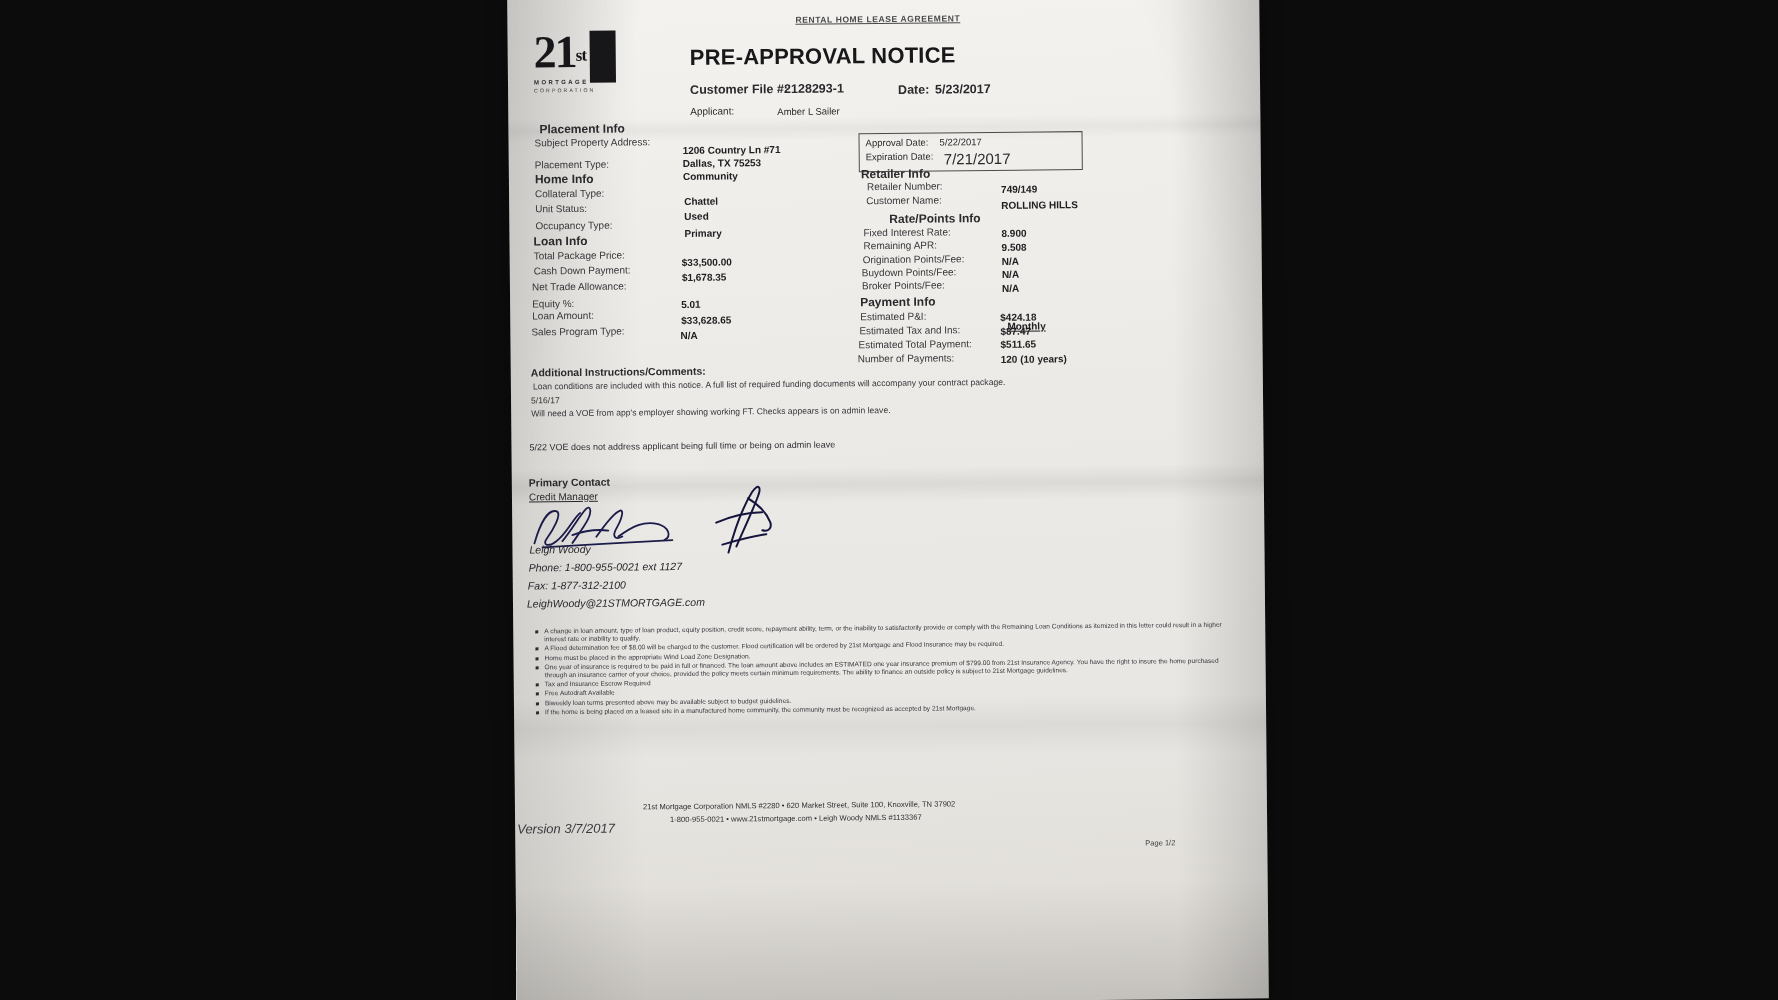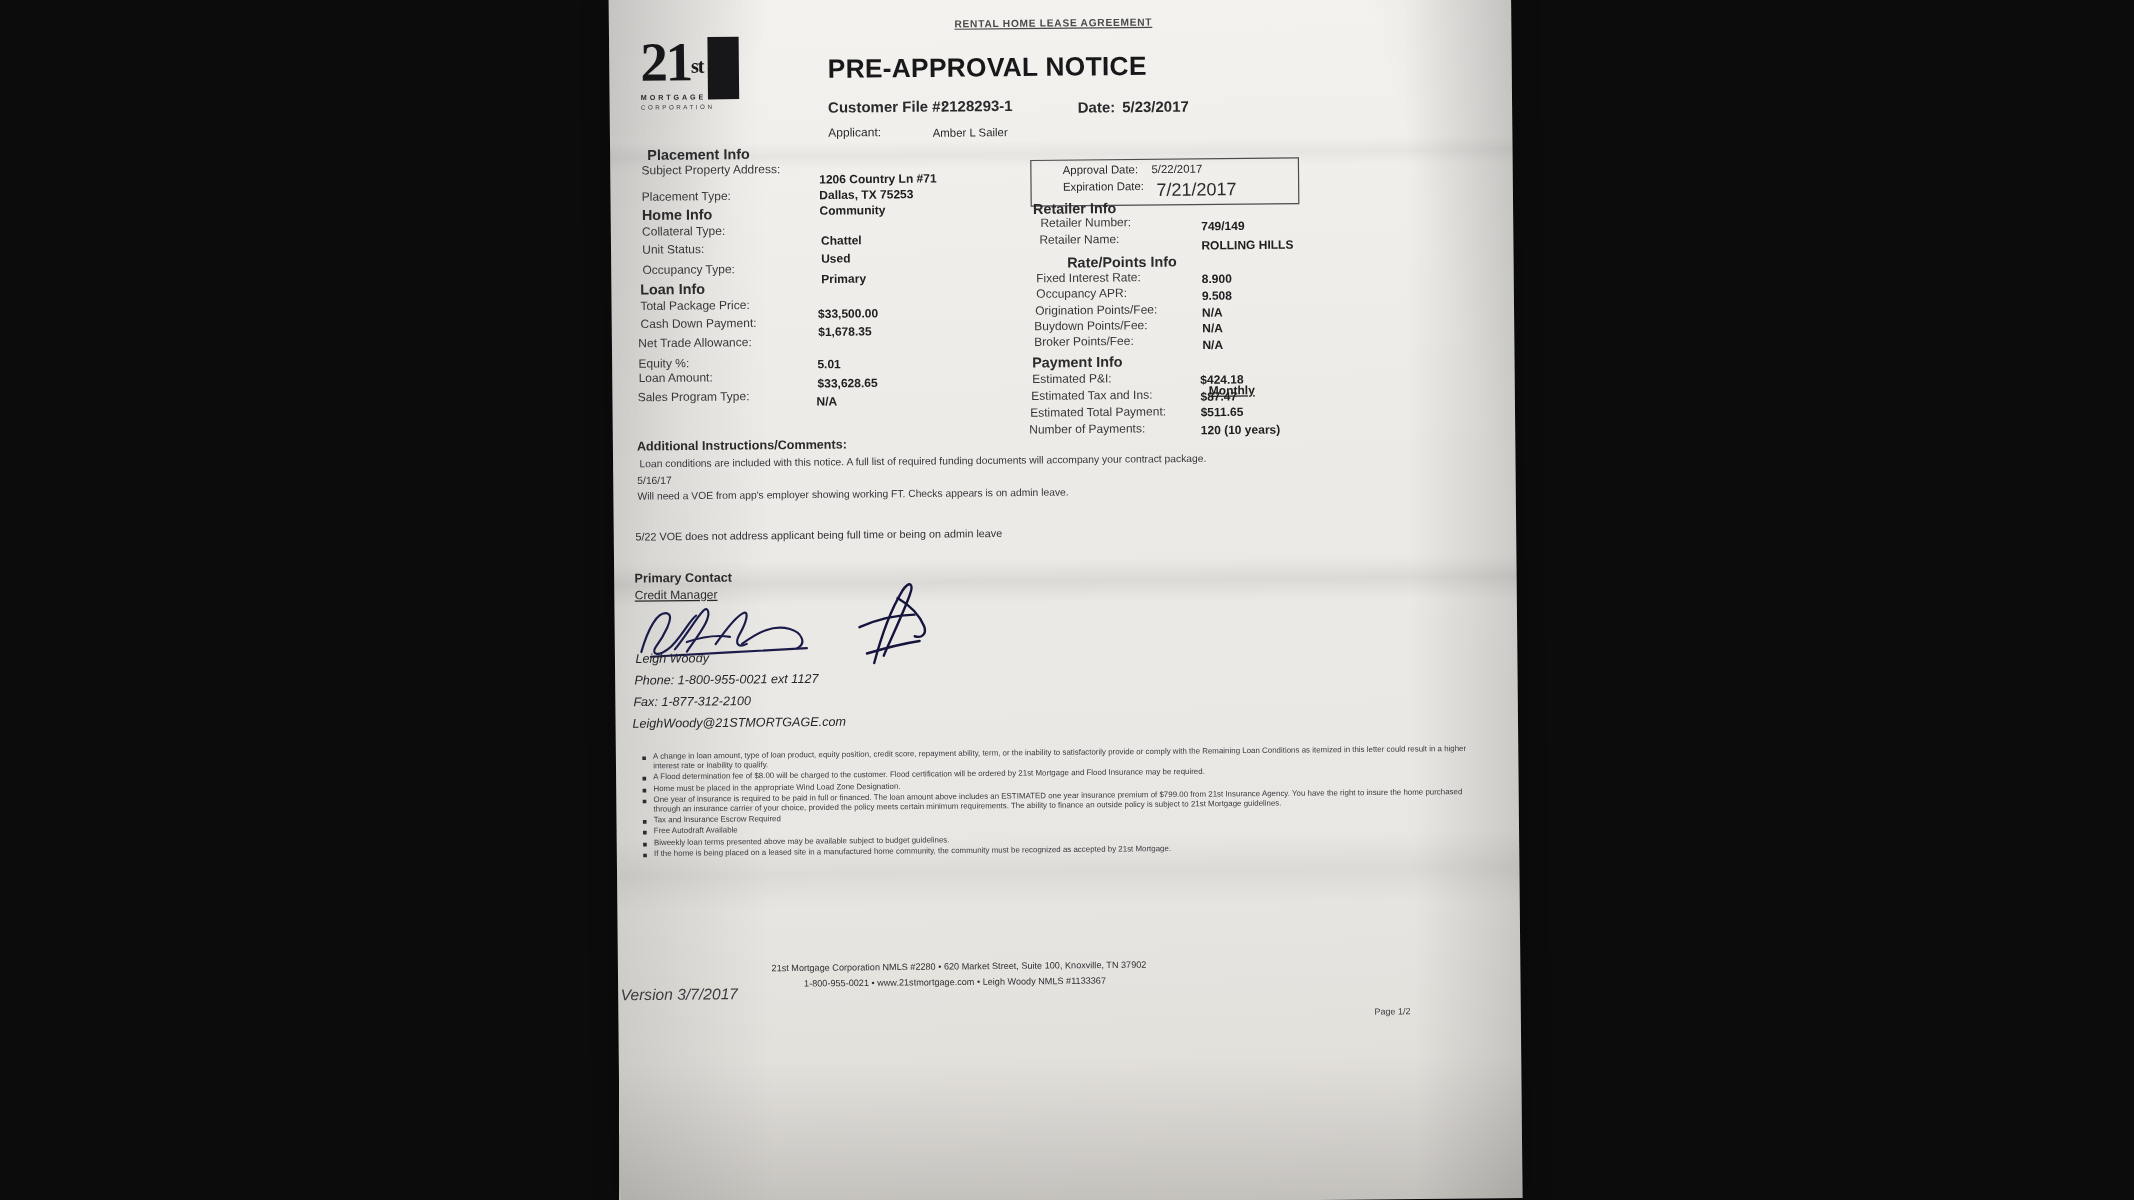--- a/index.html
+++ b/index.html
@@ -133,21 +133,21 @@
   .sec { font-size: 12px; font-weight: bold; }
   .lbl { font-size: 10px; color: #37373a; }
   .val { font-size: 10px; font-weight: bold; color: #202022; }
 
   .approvalbox {
     position: absolute;
     left: 350px; top: 137px;
     width: 222px; height: 37px;
     border: 1px solid #4c4c4e;
   }
-  .approvalbox .t { font-size: 9.5px; margin-left: 20px; }
+  .approvalbox .t { font-size: 9.5px; }
 
   .instr-head { font-size: 10.5px; font-weight: bold; }
   .instr { font-size: 8.6px; color: #35353a; }
   .instr2 { font-size: 9px; color: #2f2f34; }
 
   .contact-head { font-size: 10.5px; font-weight: bold; }
   .contact-sub  { font-size: 10px; text-decoration: underline; }
   .contact-line { font-size: 10.5px; font-style: italic; color: #26262a; }
 
   
@@ -236,27 +236,27 @@
       <div class="approvalbox">
         <div class="t" style="left:6px; top:4px; font-size:9.5px;">Approval Date:</div>
         <div class="t" style="left:80px; top:4px; font-size:9.5px;">5/22/2017</div>
         <div class="t" style="left:6px; top:18px; font-size:9.5px;">Expiration Date:</div>
         <div class="t" style="left:84px; top:18px; font-size:15px;">7/21/2017</div>
       </div>
 
       <div class="t sec" style="left:352px; top:172px;">Retailer Info</div>
       <div class="t lbl" style="left:358px; top:186px;">Retailer Number:</div>
       <div class="t val" style="left:492px; top:190px;">749/149</div>
-      <div class="t lbl" style="left:357px; top:200px;">Retailer Name:</div>
+      <div class="t lbl" style="left:357px; top:200px;">Customer Name:</div>
       <div class="t val" style="left:492px; top:206px;">ROLLING HILLS</div>
 
       <div class="t sec" style="left:352px; top:217px;padding-left:28px;">Rate/Points Info</div>
       <div class="t lbl" style="left:354px; top:232px;">Fixed Interest Rate:</div>
       <div class="t val" style="left:492px; top:234px;">8.900</div>
-      <div class="t lbl" style="left:354px; top:245px;">Occupancy APR:</div>
+      <div class="t lbl" style="left:354px; top:245px;">Remaining APR:</div>
       <div class="t val" style="left:492px; top:248px;">9.508</div>
       <div class="t lbl" style="left:353px; top:259px;">Origination Points/Fee:</div>
       <div class="t val" style="left:492px; top:262px;">N/A</div>
       <div class="t lbl" style="left:352px; top:272px;">Buydown Points/Fee:</div>
       <div class="t val" style="left:492px; top:275px;">N/A</div>
       <div class="t lbl" style="left:352px; top:285px;">Broker Points/Fee:</div>
       <div class="t val" style="left:492px; top:289px;">N/A</div>
 
       <div class="t sec" style="left:350px; top:300px;">Payment Info</div>
       <div class="t val u" style="left:497px; top:304px;">Monthly</div>

